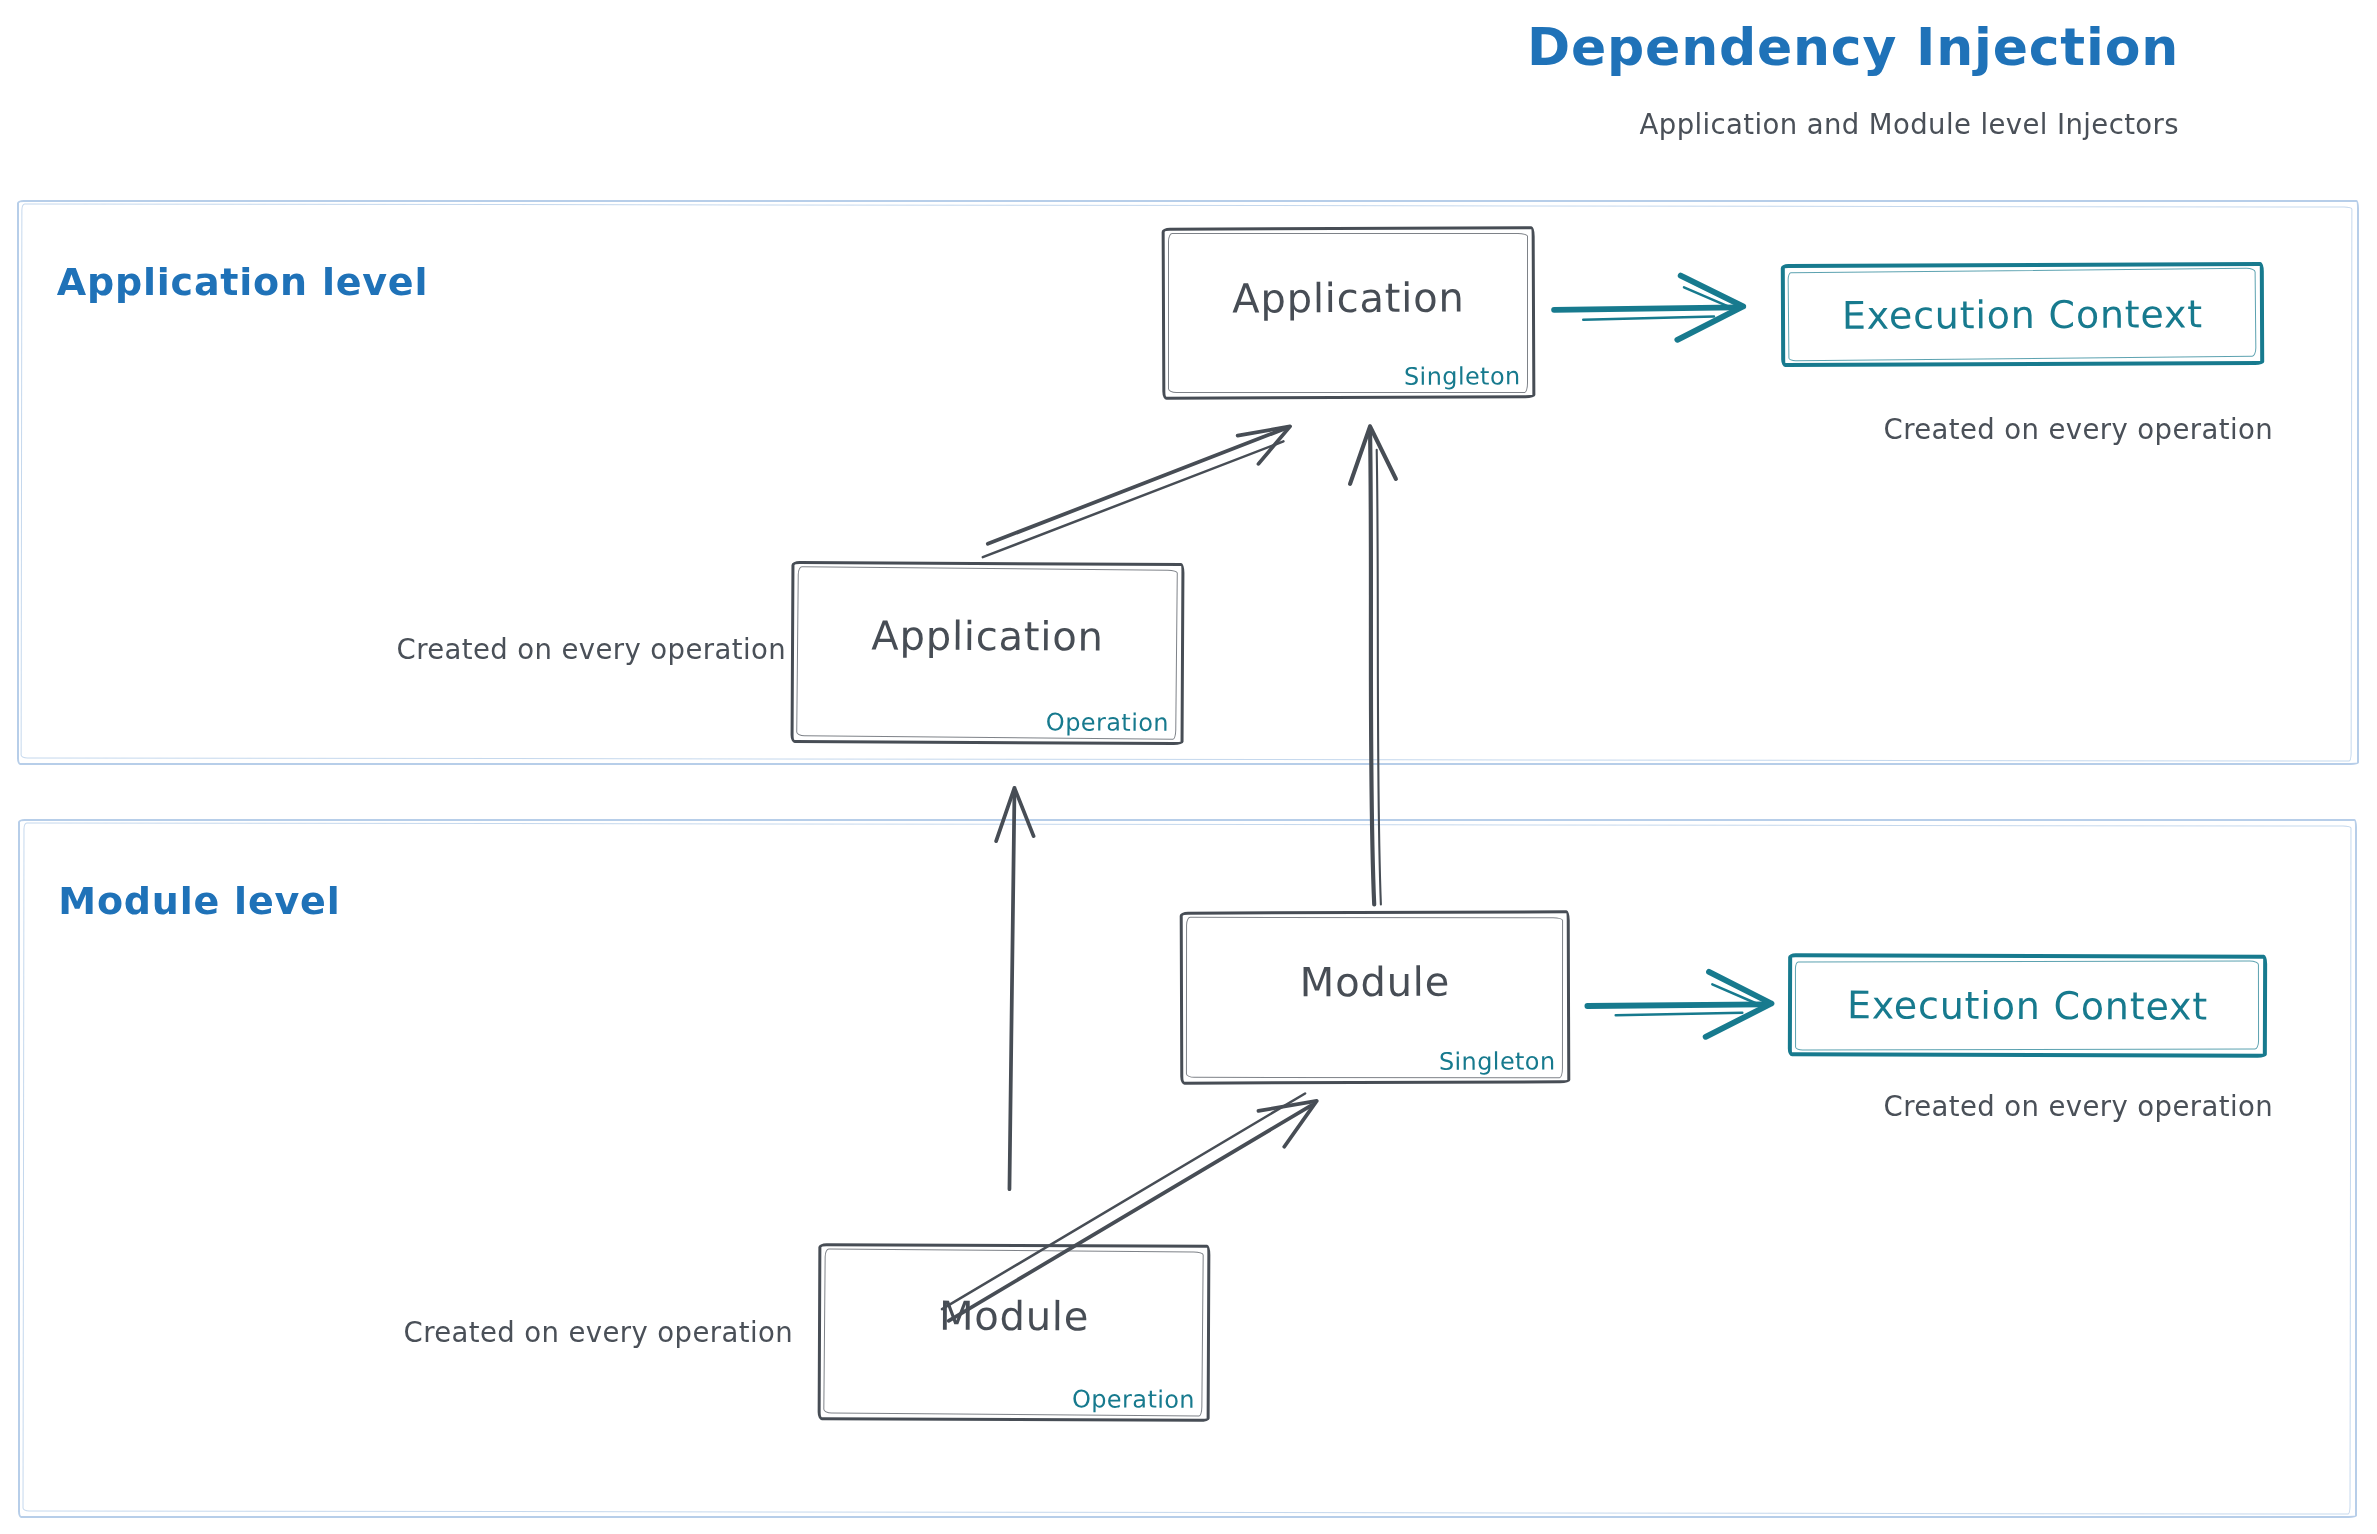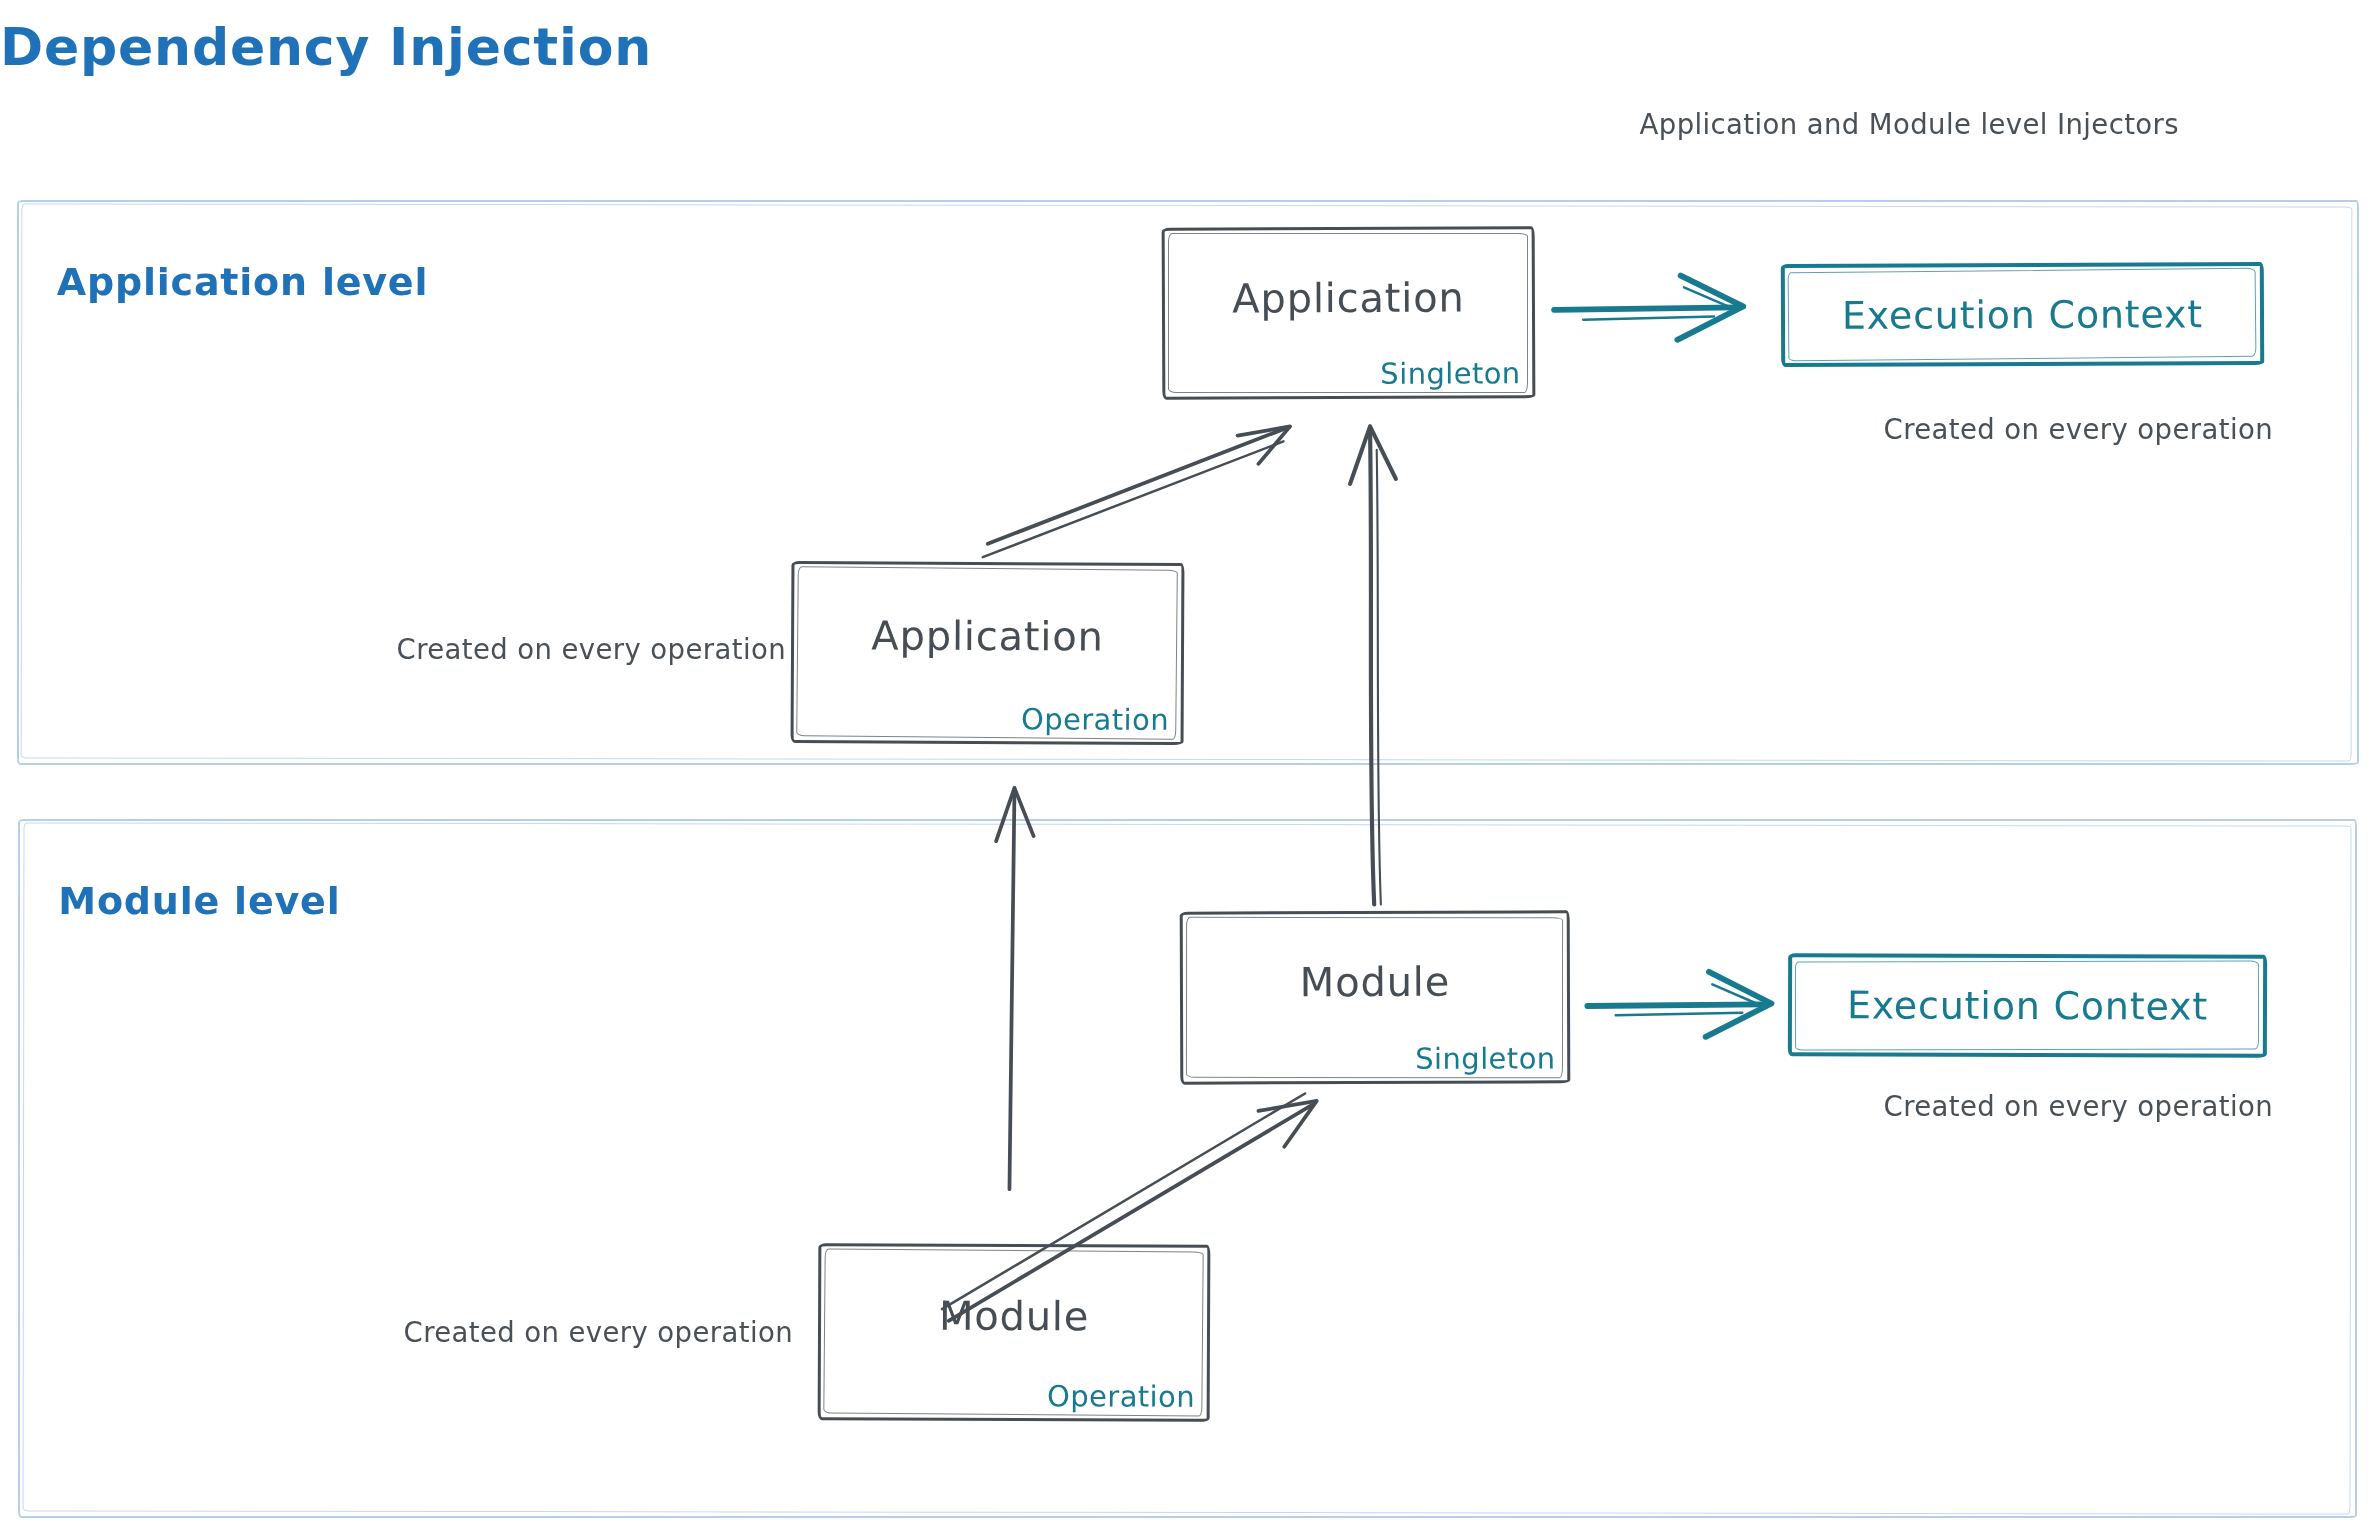--- a/index.html
+++ b/index.html
@@ -13,21 +13,21 @@
   html,body{background:#fff;}
   body{
     width:2377px;height:1534px;position:relative;overflow:hidden;
     font-family:"DejaVu Sans","Liberation Sans",sans-serif;
     color:var(--dark);
   }
   .abs{position:absolute;}
 
   
   .title{
-    left:0;top:16.7px;width:2179px;text-align:left;
+    left:0;top:16.7px;width:2179px;text-align:right;
     font-size:52px;font-weight:bold;color:var(--blue);letter-spacing:0.8px;
   }
   .subtitle{
     left:0;top:108px;width:2179px;text-align:right;
     font-size:27.5px;color:var(--gray);letter-spacing:0.4px;
   }
 
   
   .level{
     background:#fff;
@@ -58,21 +58,21 @@
     border:1.7px solid var(--dark);opacity:.7;pointer-events:none;
     border-radius:4.2px 10px 3.3px 8.3px / 8.3px 3.3px 10px 4.2px;
     transform:rotate(.25deg);
   }
   .node-name{
     position:absolute;top:27%;left:0;width:100%;text-align:center;
     font-size:40px;font-weight:500;color:var(--dark);letter-spacing:0.8px;
   }
   .node-scope{
     position:absolute;right:11.7px;bottom:5px;
-    font-size:29px;font-weight:500;color:var(--teal);letter-spacing:0.4px;
+    font-size:24px;font-weight:500;color:var(--teal);letter-spacing:0.4px;
   }
   .n-app-sing{left:1162px;top:227px;width:373px;height:172px;transform:rotate(-.25deg);}
   .n-app-op  {left:791px; top:562px;width:393px;height:182px;transform:rotate(.3deg);}
   .n-mod-sing{left:1180px;top:911px;width:390px;height:173px;transform:rotate(-.2deg);}
   .n-mod-op  {left:818px; top:1244px;width:392px;height:177px;transform:rotate(.25deg);}
 
   
   .exec{
     background:#fff;border:4.2px solid var(--teal);
     border-radius:7.5px 3.3px 9.2px 4.2px / 4.2px 9.2px 3.3px 7.5px;

